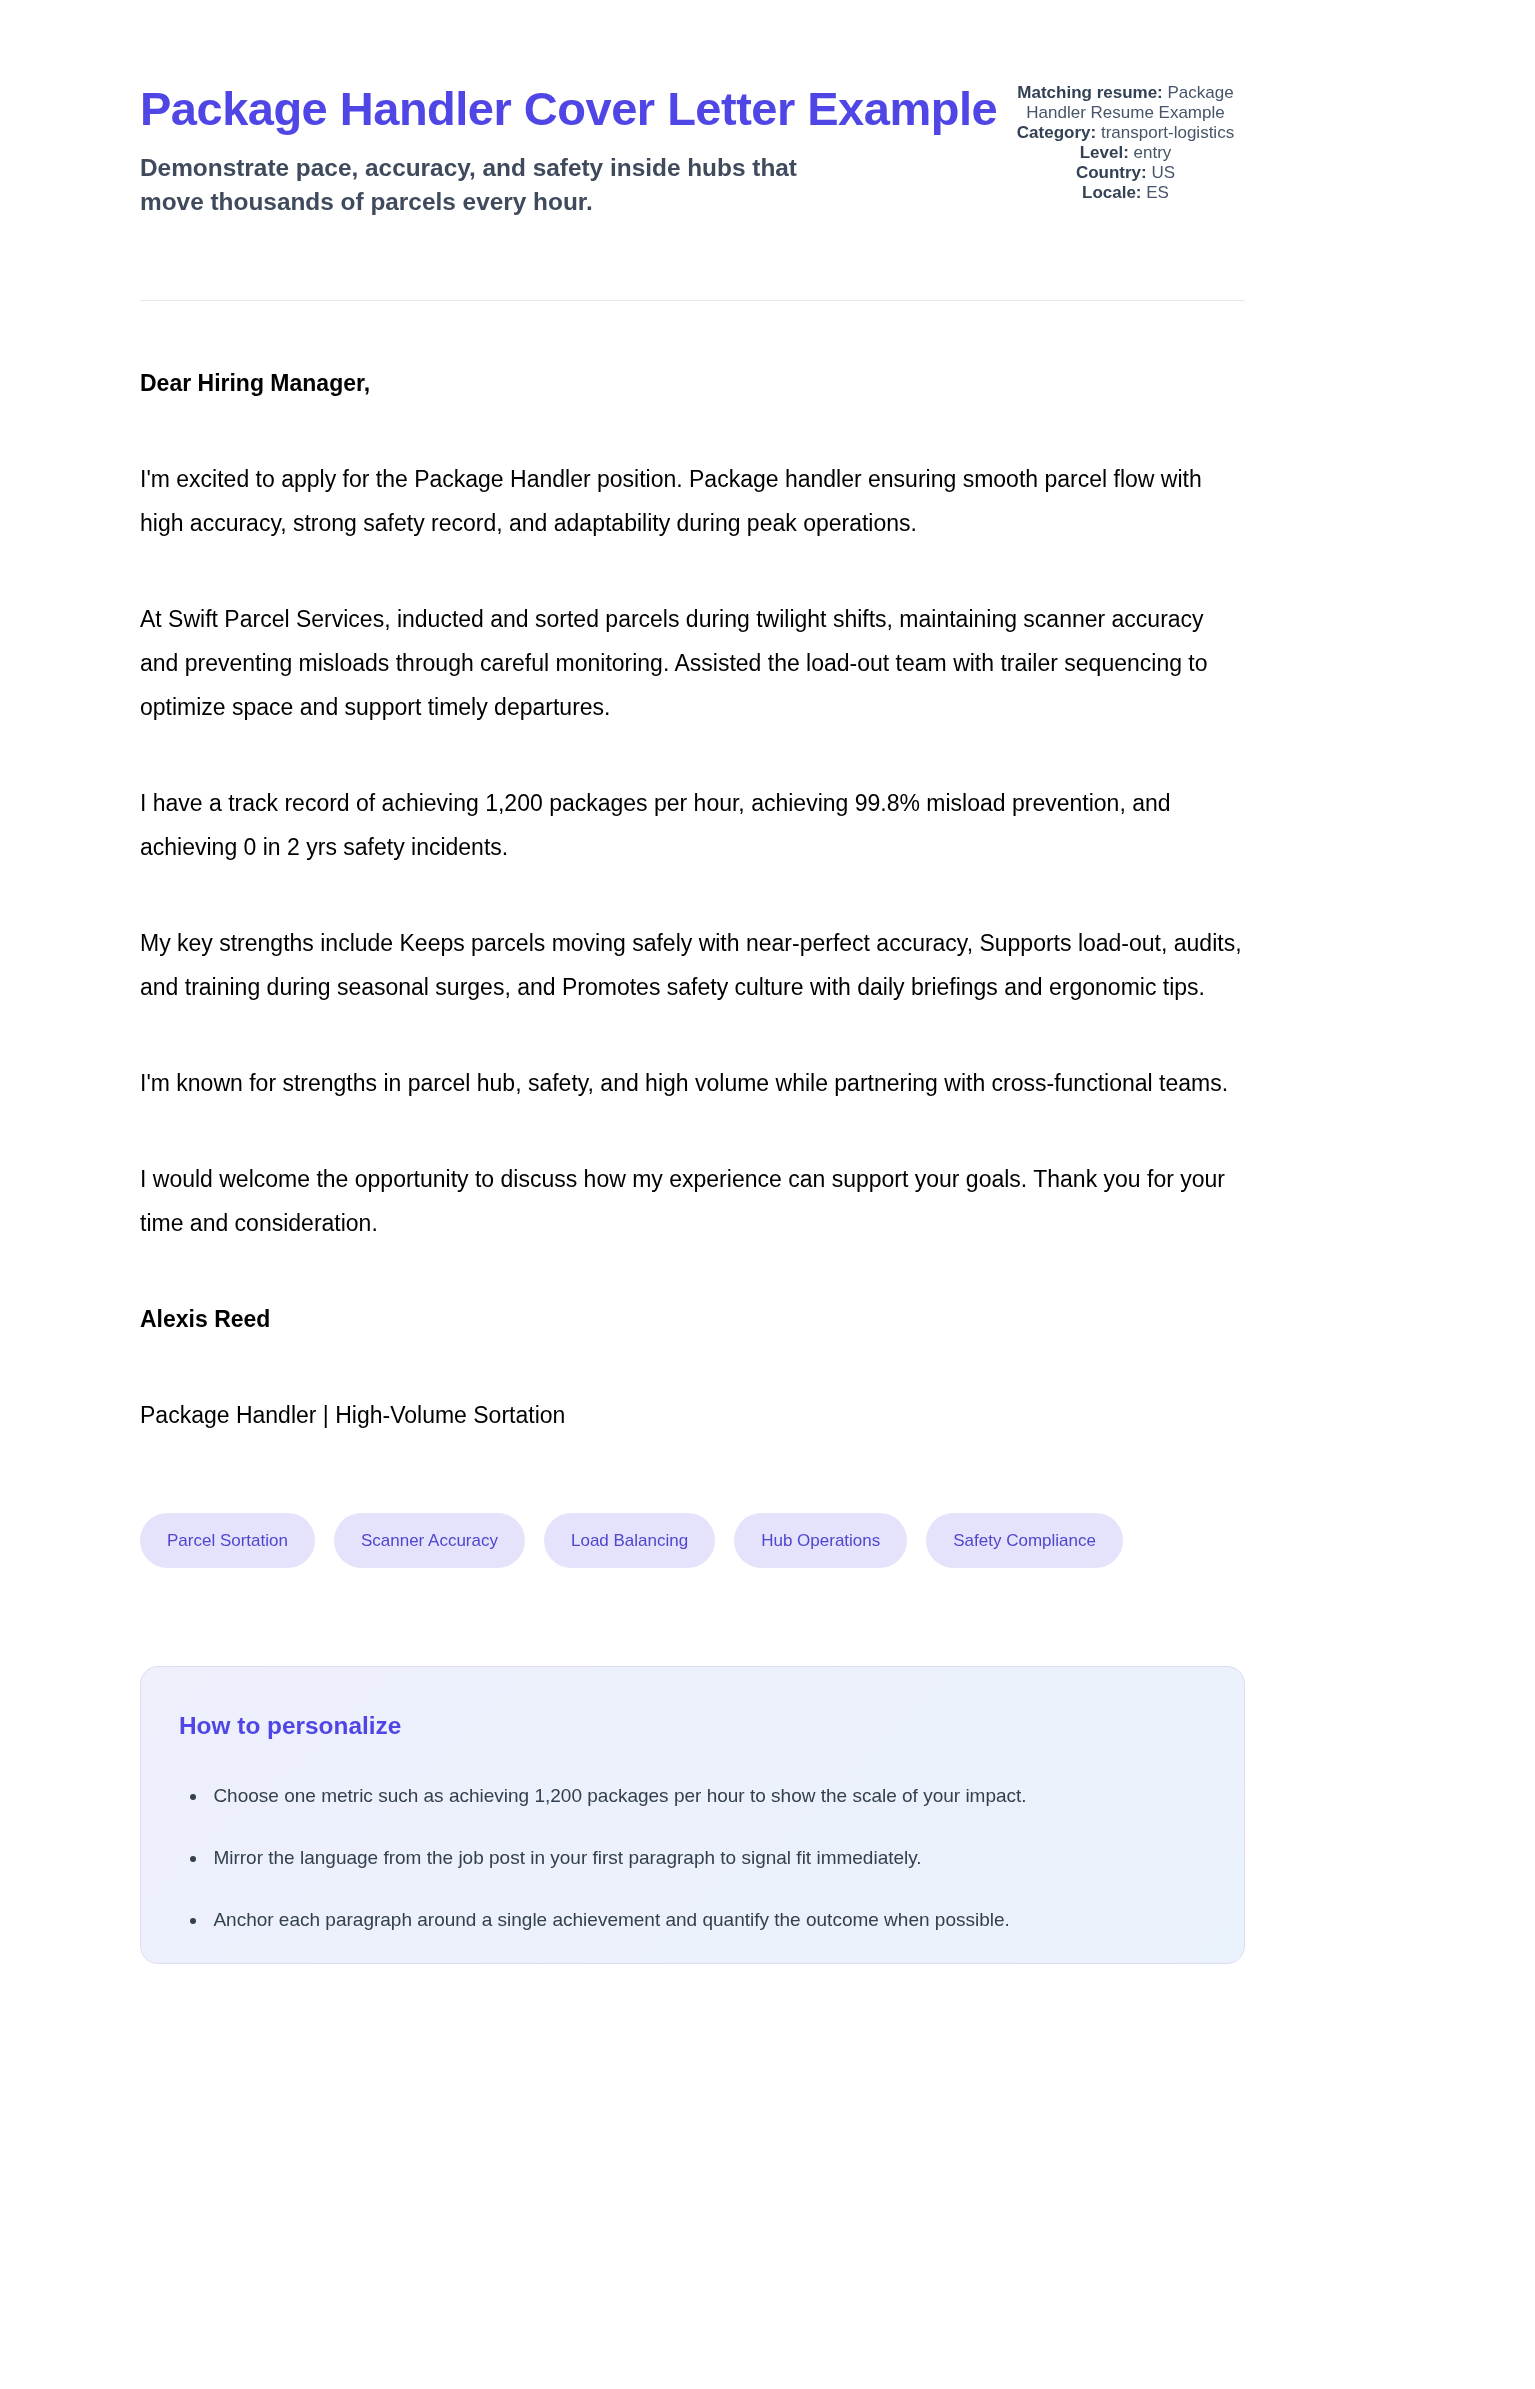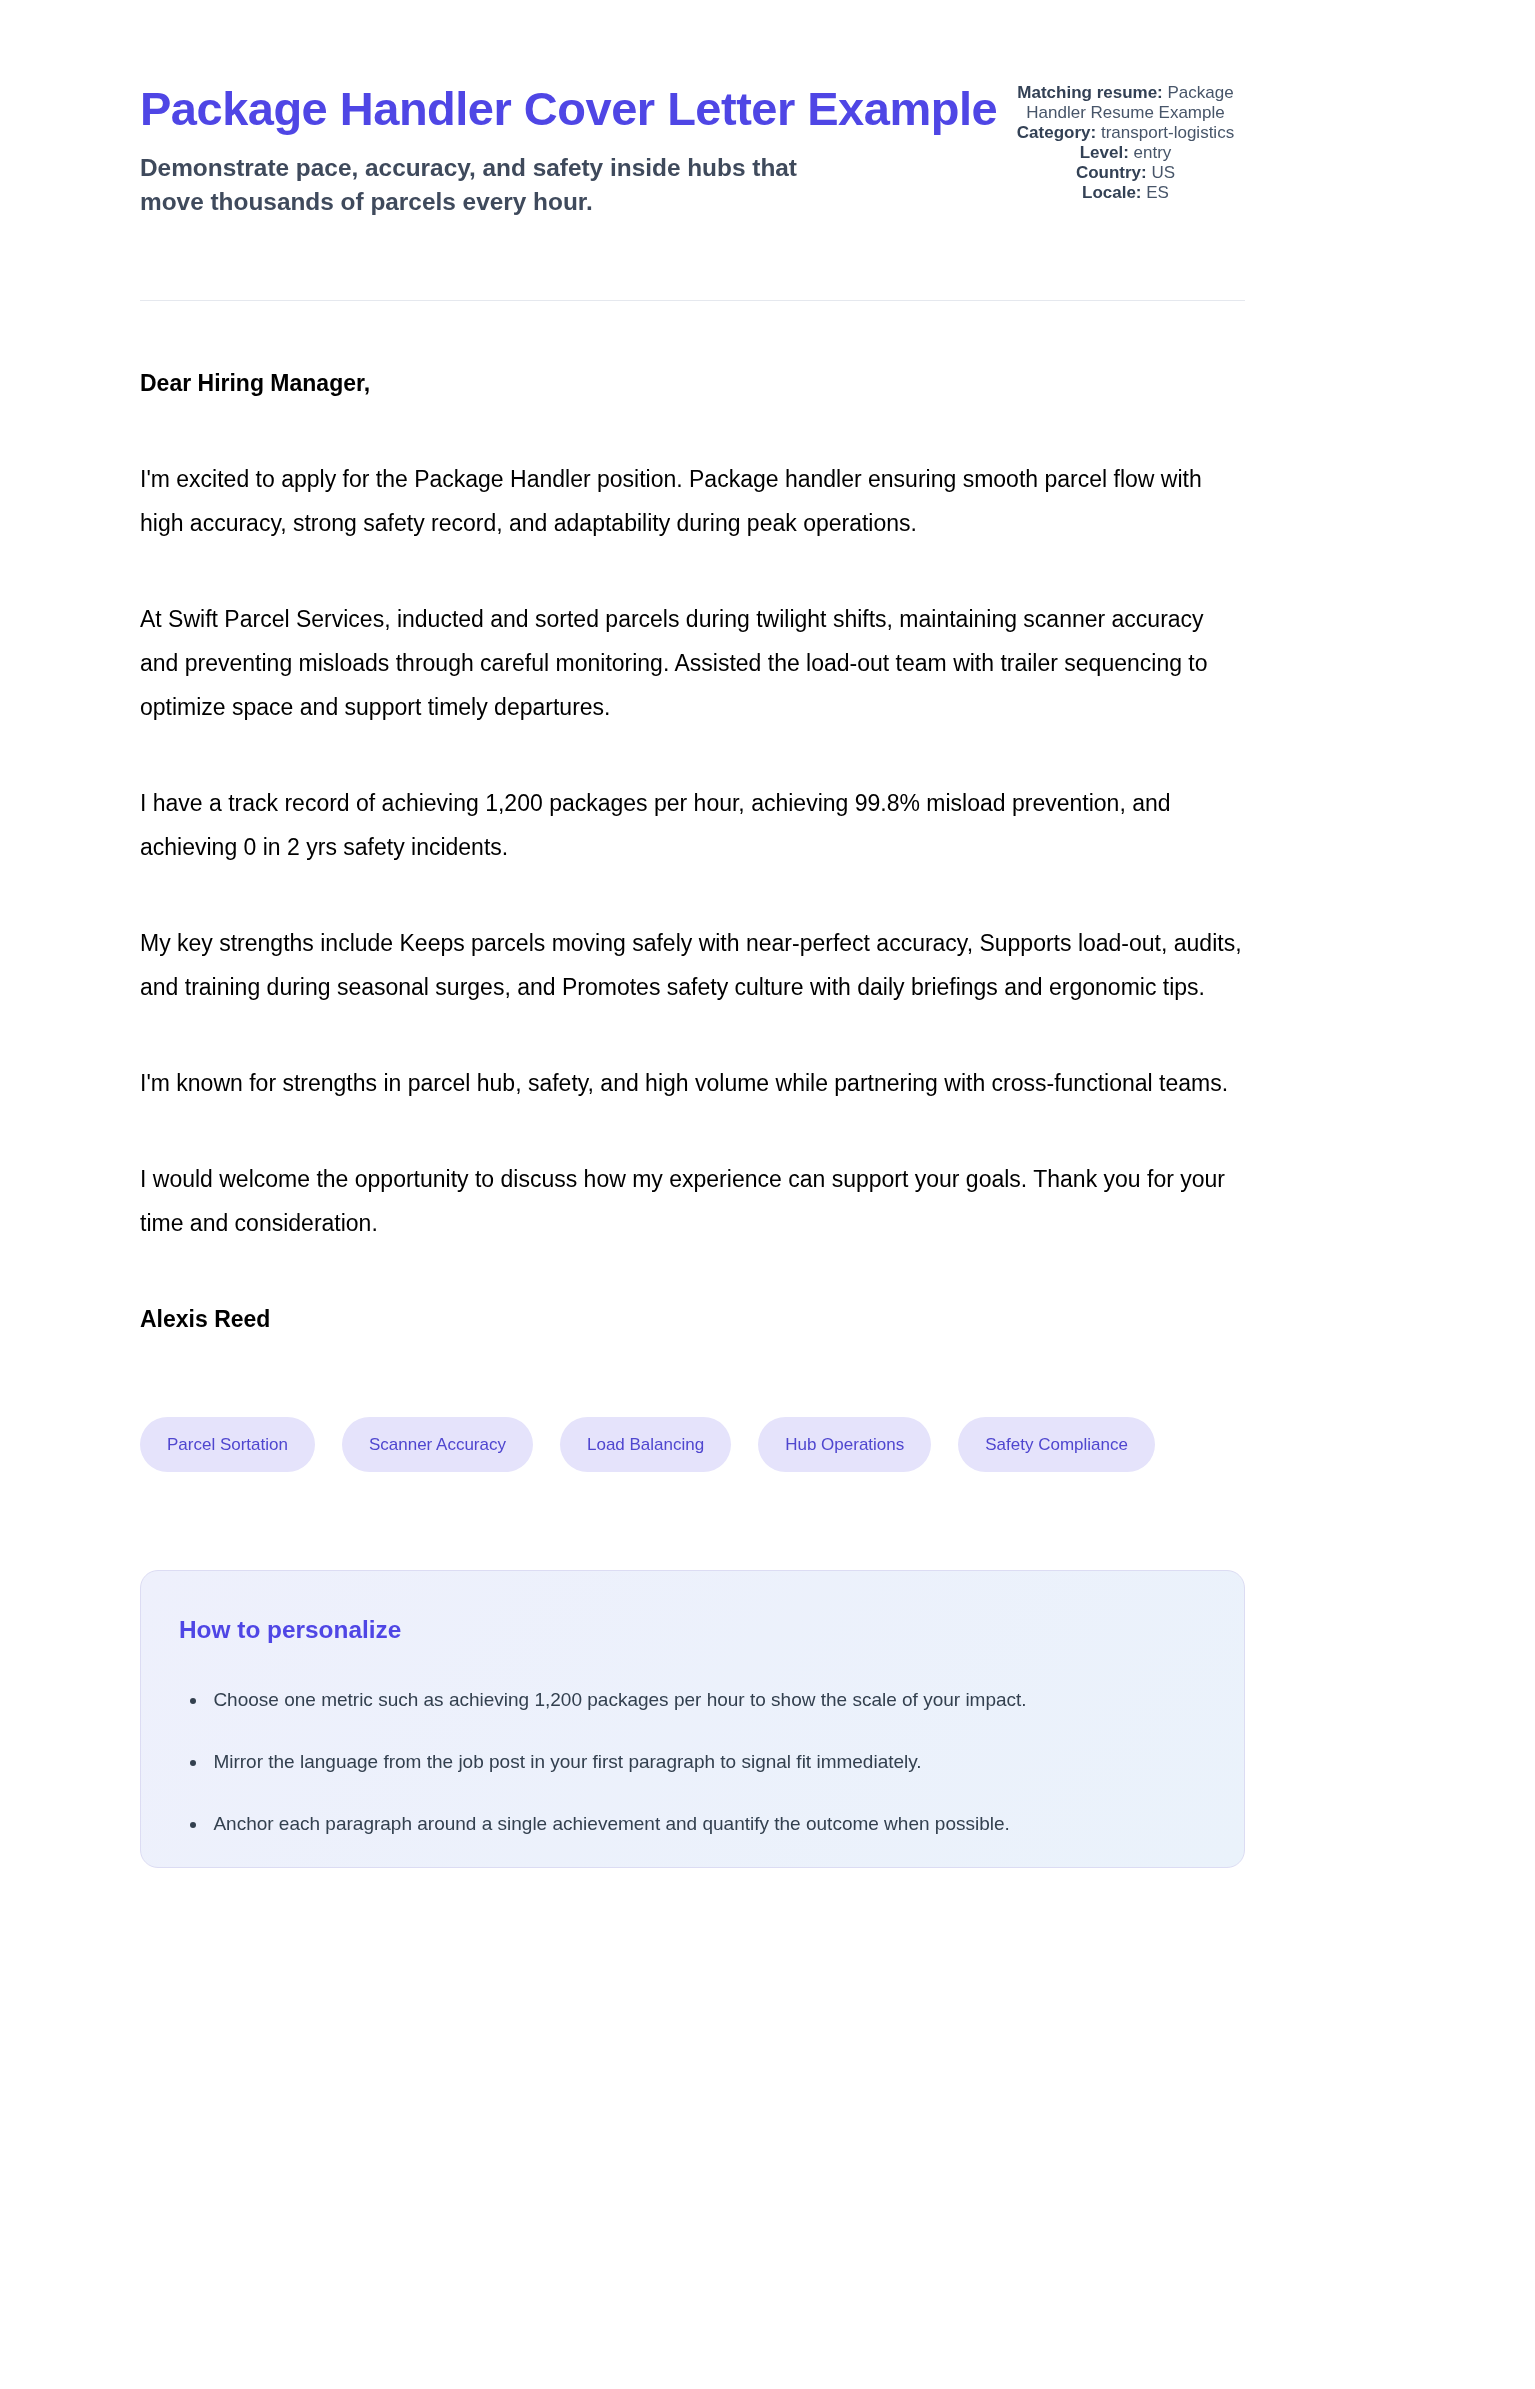--- a/index.html
+++ b/index.html
@@ -80,21 +80,21 @@
     font-size: 19px;
     color: #4b5869;
     margin: 16.3px 0 0 0;
   }
 
   
   .tags {
     margin-top: 76px;
     display: flex;
     flex-wrap: wrap;
-    gap: 27px;
+    gap: 19px;
   }
   .tag {
     display: inline-block;
     background: #e5e3fb;
     color: #4f46cf;
     font-size: 17px;
     line-height: 17px;
     padding: 19px 27px;
     border-radius: 902px;
     white-space: nowrap;
@@ -153,20 +153,21 @@
     <p class="greeting">Dear Hiring Manager,</p>
     <p>I'm excited to apply for the Package Handler position. Package handler ensuring smooth parcel flow with high accuracy, strong safety record, and adaptability during peak operations.</p>
     <p>At Swift Parcel Services, inducted and sorted parcels during twilight shifts, maintaining scanner accuracy and preventing misloads through careful monitoring. Assisted the load-out team with trailer sequencing to optimize space and support timely departures.</p>
     <p>I have a track record of achieving 1,200 packages per hour, achieving 99.8% misload prevention, and achieving 0 in 2 yrs safety incidents.</p>
     <p>My key strengths include Keeps parcels moving safely with near-perfect accuracy, Supports load-out, audits, and training during seasonal surges, and Promotes safety culture with daily briefings and ergonomic tips.</p>
     <p>I'm known for strengths in parcel hub, safety, and high volume while partnering with cross-functional teams.</p>
     <p>I would welcome the opportunity to discuss how my experience can support your goals. Thank you for your time and consideration.</p>
 
     <div class="signature">
       <p class="sig-name">Alexis Reed</p>
+      <p class="sig-role">Package Handler | High-Volume Sortation</p>
     </div>
   </div>
 
   <div class="tags">
     <span class="tag">Parcel Sortation</span>
     <span class="tag">Scanner Accuracy</span>
     <span class="tag">Load Balancing</span>
     <span class="tag">Hub Operations</span>
     <span class="tag">Safety Compliance</span>
   </div>

